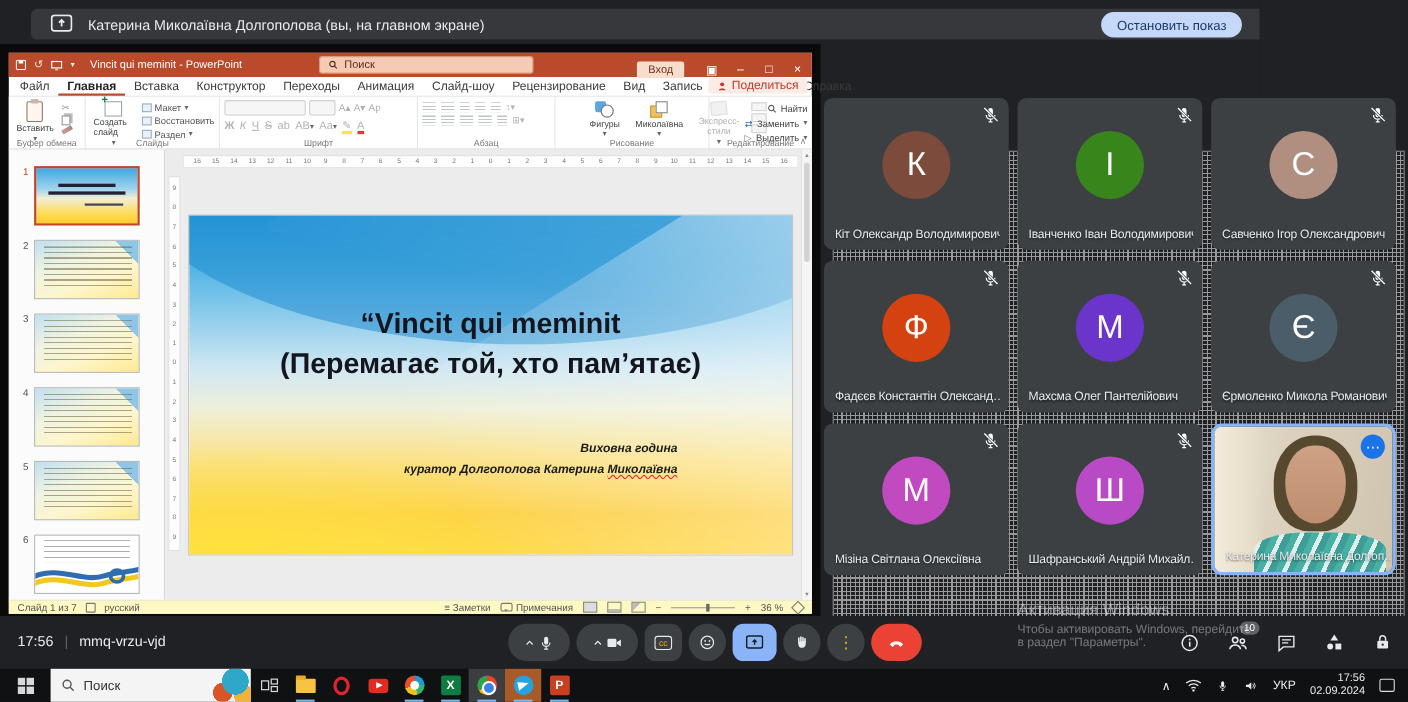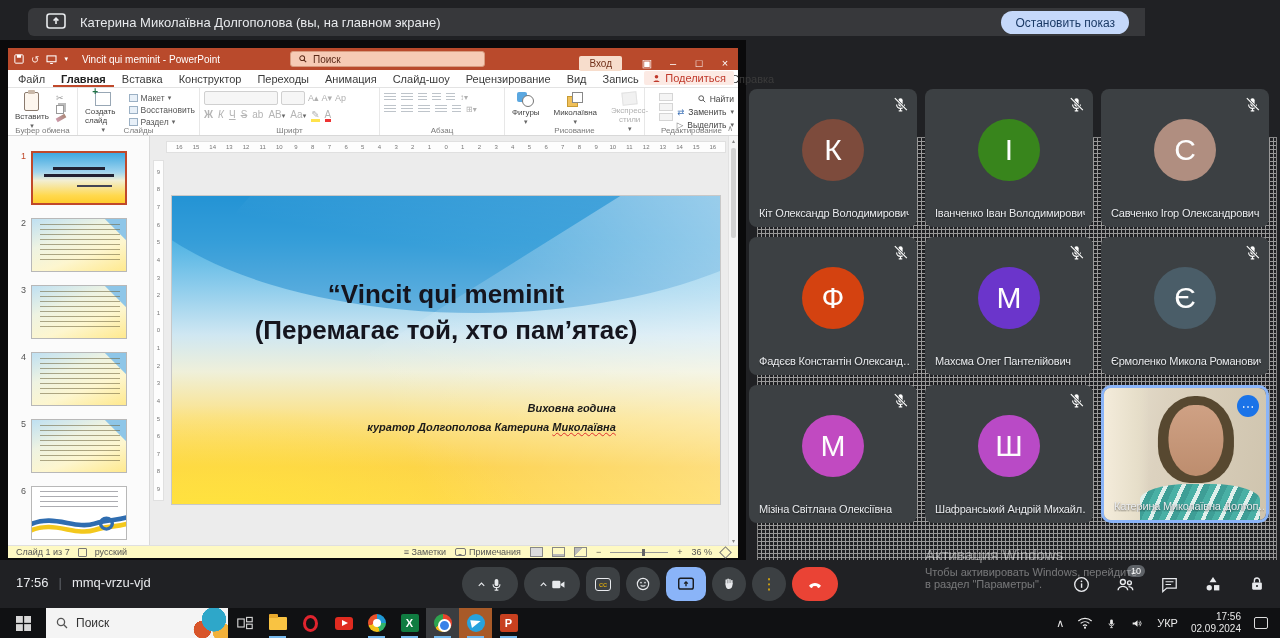--- a/index.html
+++ b/index.html
@@ -389,21 +389,21 @@
             <span class="pico"></span>
             <span class="pico"></span>
             <span class="pico"></span>
             <span class="pico sm"></span>
             <span class="gray" style="font-size:8px">⊞▾</span>
           </div>
           <div class="rgroup-label">Абзац</div>
         </div>
 
         <div class="rgroup" style="width:140px">
-          <div class="rg-row" style="gap:8px;">
+          <div class="rg-row" style="gap:8px;margin-left:24px;">
             <div class="bigbtn">
               <span class="shapes-icon"></span>
               <span>Фигуры</span>
                 <span class="caret">▾</span>
             </div>
             <div class="bigbtn">
               <span class="arrange-icon"></span>
               <span>Миколаївна</span>
                 <span class="caret">▾</span>
             </div>

